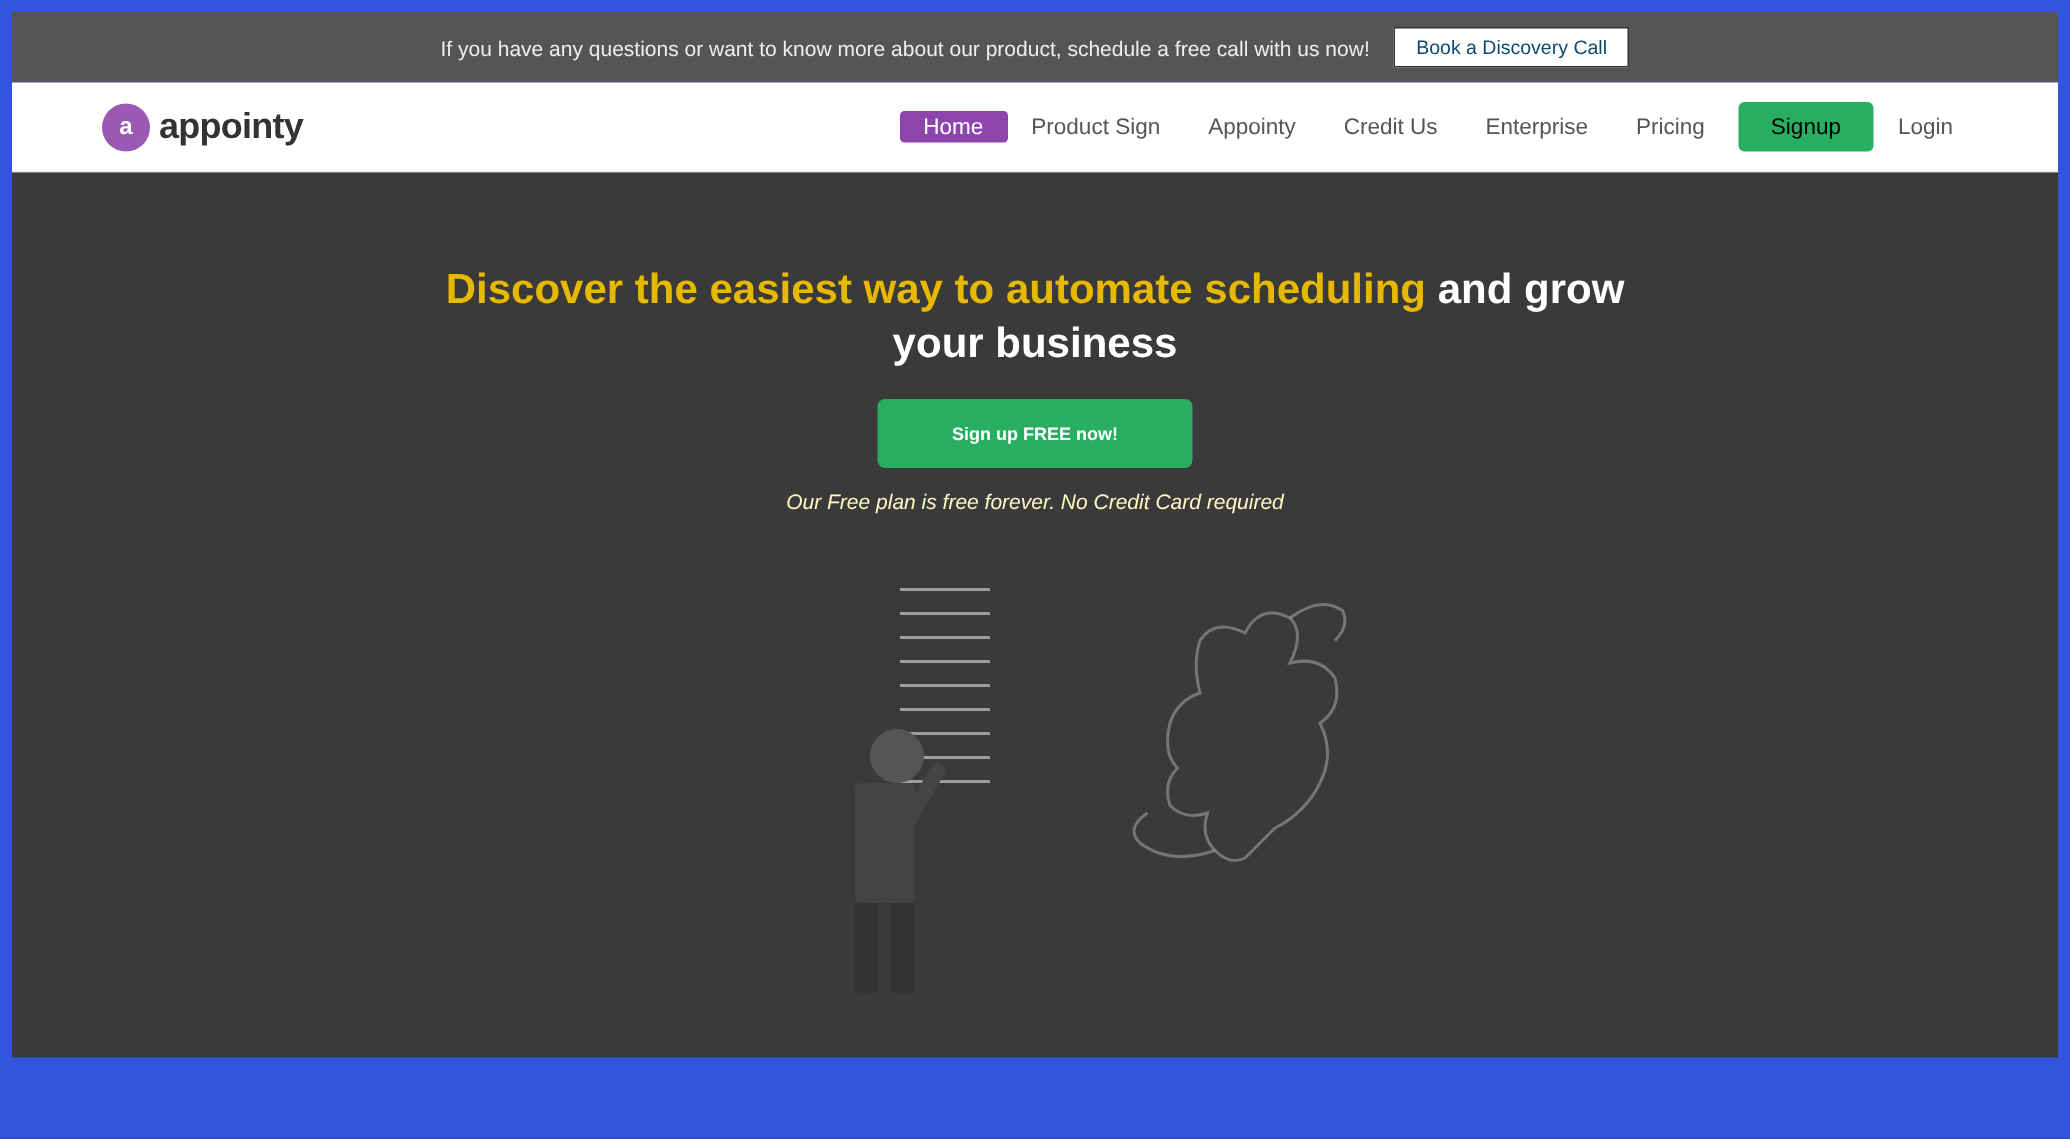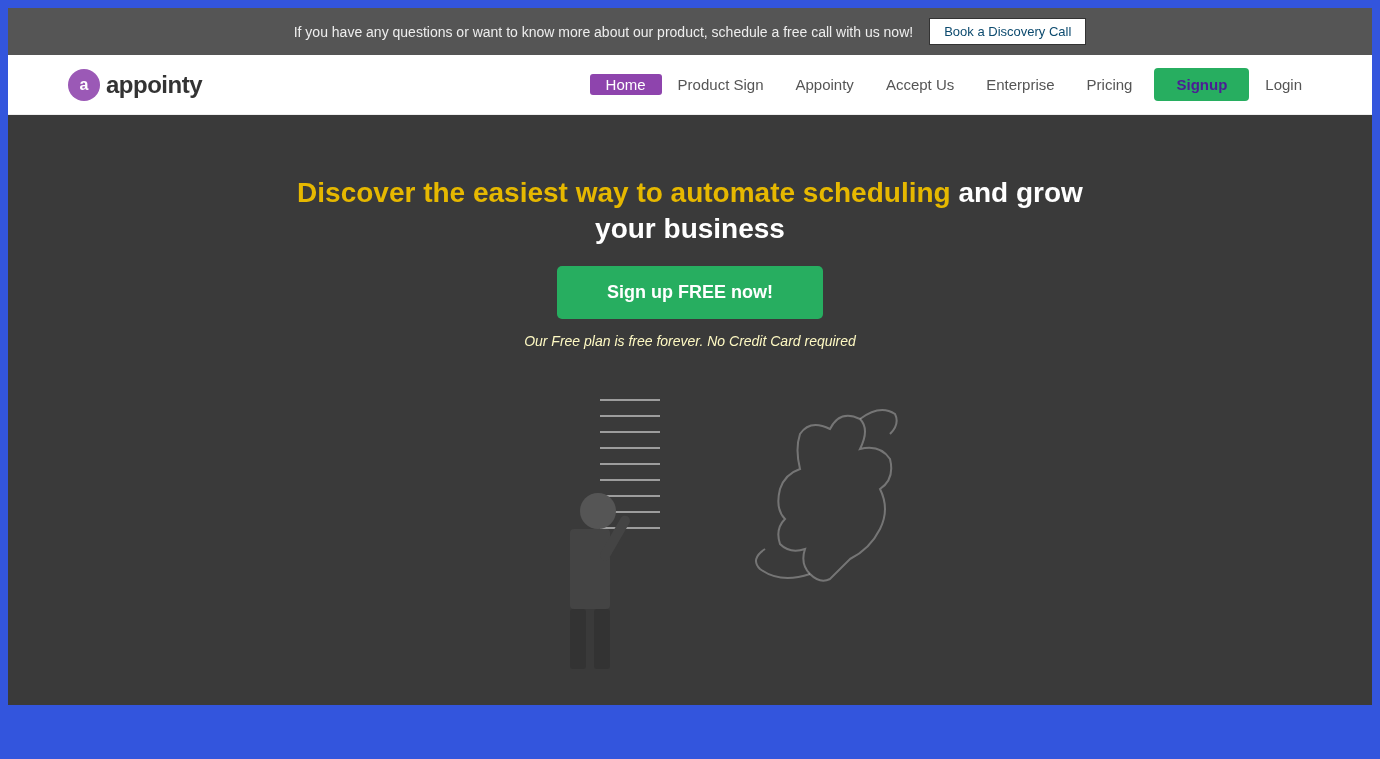--- a/index.html
+++ b/index.html
@@ -79,28 +79,27 @@
       padding: 2px 16px;
       display: block;
     }
     .nav-links li.active a {
       background: #8e44ad;
       color: #fff;
       border-radius: 3px;
     }
     .signup-btn {
       background: #27ae60;
-      color: #4c1d95;
+      color: #000000;
       border: none;
       padding: 8px 22px;
       font-size: 15px;
       border-radius: 4px;
       cursor: pointer;
       margin: 0 6px;
-      font-weight: bold;
     }
     .login-link {
       color: #555;
       font-size: 15px;
       text-decoration: none;
       padding: 0 10px;
     }
 
     
     .hero {
@@ -131,21 +130,21 @@
       text-align: center;
       max-width: 720px;
       line-height: 1.6;
       margin-bottom: 32px;
     }
     .signup-free-btn {
       background: #27ae60;
       color: #fff;
       border: none;
       padding: 16px 50px;
-      font-size: 18px;
+      font-size: 12px;
       font-weight: bold;
       border-radius: 5px;
       cursor: pointer;
       margin-bottom: 14px;
     }
     .free-plan-note {
       color: #fef9c3;
       font-style: italic;
       font-size: 14px;
       margin-bottom: 30px;
@@ -198,21 +197,21 @@
       <li class="active">
         <a href="#">Home</a>
       </li>
       <li>
         <a href="#">Product Sign</a>
       </li>
       <li>
         <a href="#">Appointy</a>
       </li>
       <li>
-        <a href="#">Accept Us</a>
+        <a href="#">Credit Us</a>
       </li>
       <li>
         <a href="#">Enterprise</a>
       </li>
       <li>
         <a href="#">Pricing</a>
       </li>
     </ul>
     <button class="signup-btn">Signup</button>
     <a href="#" class="login-link">Login</a>

